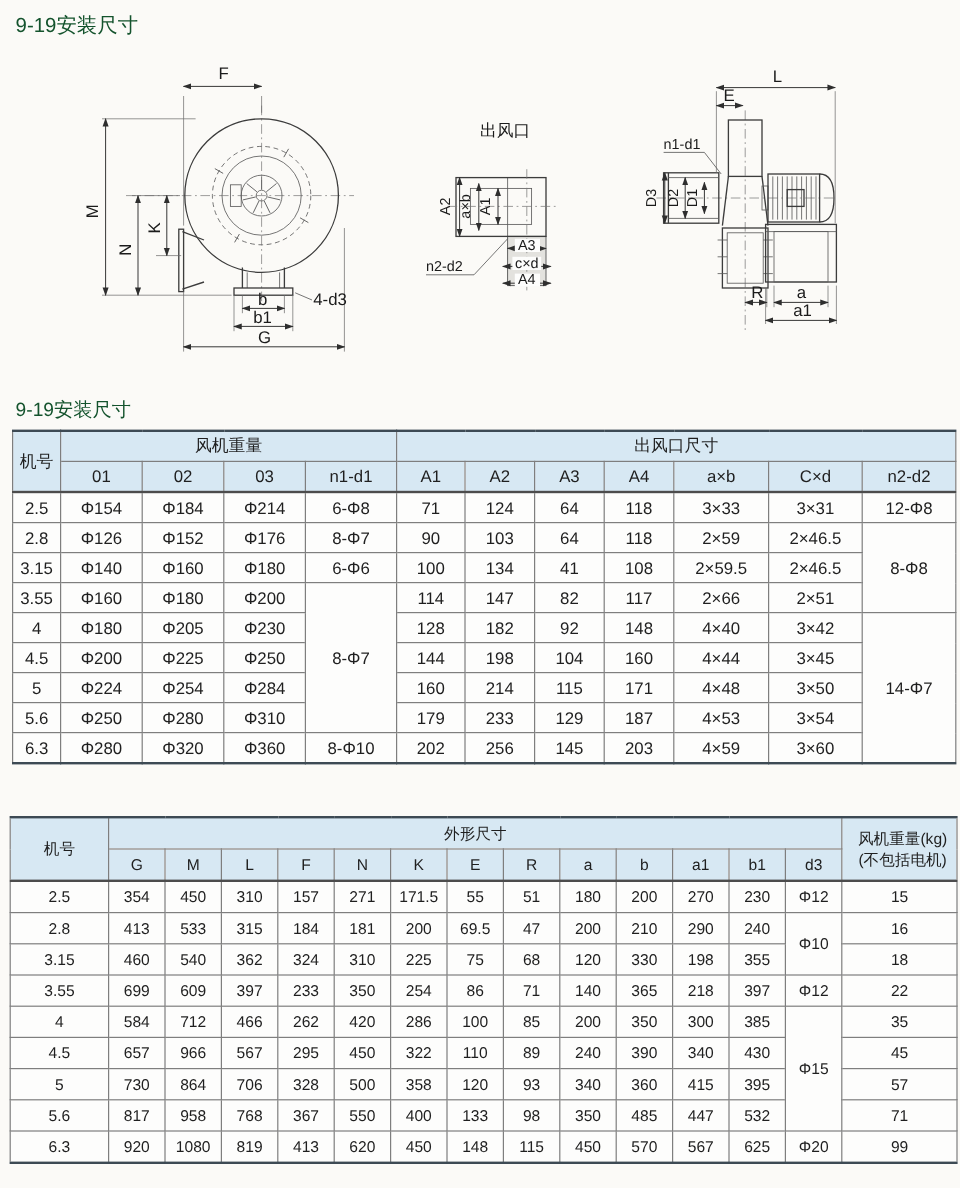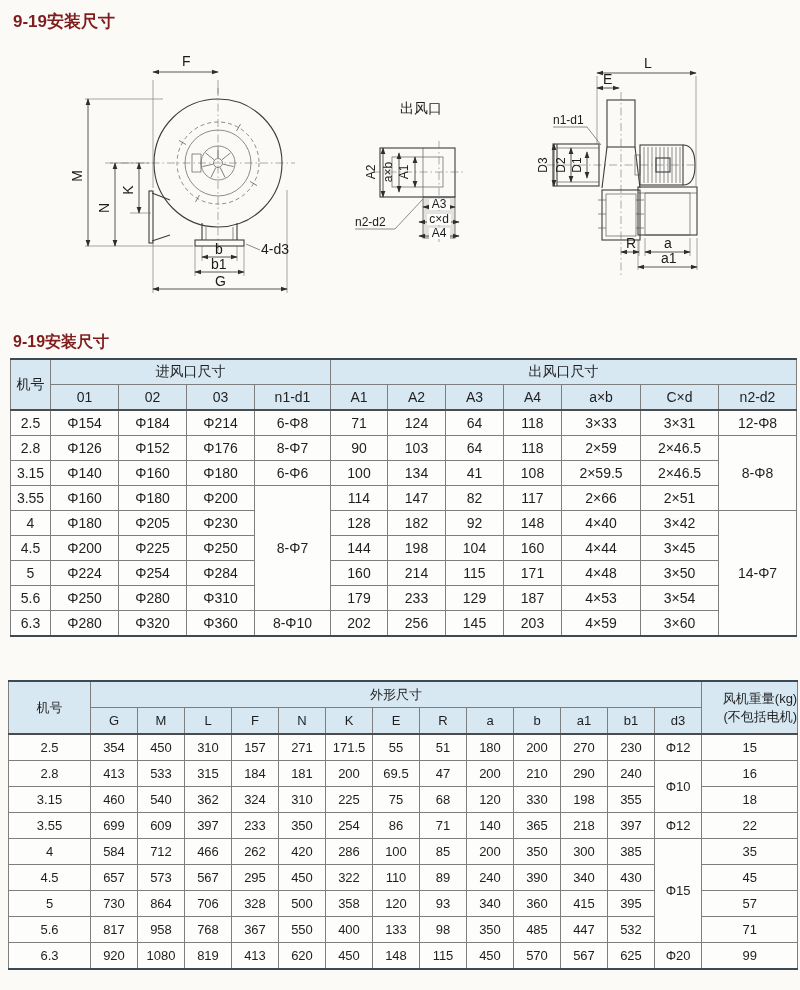--- a/index.html
+++ b/index.html
@@ -1,35 +1,35 @@
 <!DOCTYPE html>
 <html><head>
 <meta charset="utf-8">
 <style>
   html,body{margin:0;padding:0;}
   .page{
     position:relative;width:800px;height:990px;overflow:hidden;
     background:#fbfaf7;color:#1f1f1f;
     font-family:"Liberation Sans","DejaVu Sans",sans-serif;
   }
-  .title{position:absolute;margin:0;font-weight:700;color:#7f1d1d;}
+  .title{position:absolute;margin:0;font-weight:400;color:#14532d;}
   #title-top{left:13px;top:10px;font-size:17px;}
   #title-mid{left:13px;top:332px;font-size:16px;}
 
   table{position:absolute;border-collapse:collapse;table-layout:fixed;background:#fdfdfc;
         border-top:2px solid #3d4a54;border-bottom:2px solid #3d4a54;}
   th,td{border:1px solid #7e7e7e;text-align:center;vertical-align:middle;
         font-weight:400;padding:0;white-space:nowrap;overflow:hidden;}
   thead th{background:#d7e8f3;}
   thead{border-bottom:2px solid #4c4c4c;}
   #table1{left:10px;top:358px;width:786px;}
   #table1 th,#table1 td{height:24px;font-size:14px;}
   #table2{left:8px;top:680px;width:789px;}
   #table2 th,#table2 td{height:25px;font-size:13px;}
-  th[data-name="col-header-weight"]{white-space:pre-line;font-size:12px;line-height:1.35;text-align:right;padding-left:5px;}
+  th[data-name="col-header-weight"]{white-space:pre-line;font-size:12px;line-height:1.35;text-align:center;padding-left:5px;}
 
   .draw{position:absolute;}
   .ln{stroke:#3c3c3c;stroke-width:1.1;fill:none;}
   .thin{stroke:#5c5c5c;stroke-width:0.7;fill:none;}
   .dim{stroke:#2e2e2e;stroke-width:0.8;fill:none;}
   .ext{stroke:#6b6b6b;stroke-width:0.6;fill:none;}
   .cl{stroke:#777;stroke-width:0.6;stroke-dasharray:8 3 1.5 3;fill:none;}
   .gray{fill:#e3e2de;stroke:#5c5c5c;stroke-width:0.8;}
   svg text{font-size:12px;fill:#1b1b1b;font-family:"Liberation Sans","DejaVu Sans",sans-serif;}
   svg .big{font-size:14px;}
@@ -243,21 +243,21 @@
         <col style="width:58px">
         <col style="width:58px">
       <col style="width:58px">
         <col style="width:79px">
         <col style="width:78px">
         <col style="width:78px">
     </colgroup>
     <thead data-name="table1-header">
         <tr data-name="header-row">
           <th rowspan="2" data-name="col-header-model">机号</th>
-          <th colspan="4" data-name="group-header-inlet">进风口尺寸</th>
+          <th colspan="4" data-name="group-header-inlet">风机重量</th>
           <th colspan="7" data-name="group-header-outlet">出风口尺寸</th>
         </tr>
         <tr data-name="header-row">
           <th data-name="column-header">01</th>
           <th data-name="column-header">02</th>
           <th data-name="column-header">03</th>
           <th data-name="column-header">n1-d1</th>
           <th data-name="column-header">A1</th>
           <th data-name="column-header">A2</th>
           <th data-name="column-header">A3</th>
@@ -509,21 +509,21 @@
           <td data-name="dimension-cell">200</td>
           <td data-name="dimension-cell">350</td>
           <td data-name="dimension-cell">300</td>
           <td data-name="dimension-cell">385</td>
           <td rowspan="4" data-name="dimension-cell">Φ15</td>
           <td data-name="dimension-cell">35</td>
         </tr>
         <tr data-name="table-row">
           <th data-name="row-header-model">4.5</th>
           <td data-name="dimension-cell">657</td>
-          <td data-name="dimension-cell">573</td>
+          <td data-name="dimension-cell">966</td>
           <td data-name="dimension-cell">567</td>
           <td data-name="dimension-cell">295</td>
           <td data-name="dimension-cell">450</td>
           <td data-name="dimension-cell">322</td>
           <td data-name="dimension-cell">110</td>
           <td data-name="dimension-cell">89</td>
           <td data-name="dimension-cell">240</td>
           <td data-name="dimension-cell">390</td>
           <td data-name="dimension-cell">340</td>
           <td data-name="dimension-cell">430</td>

